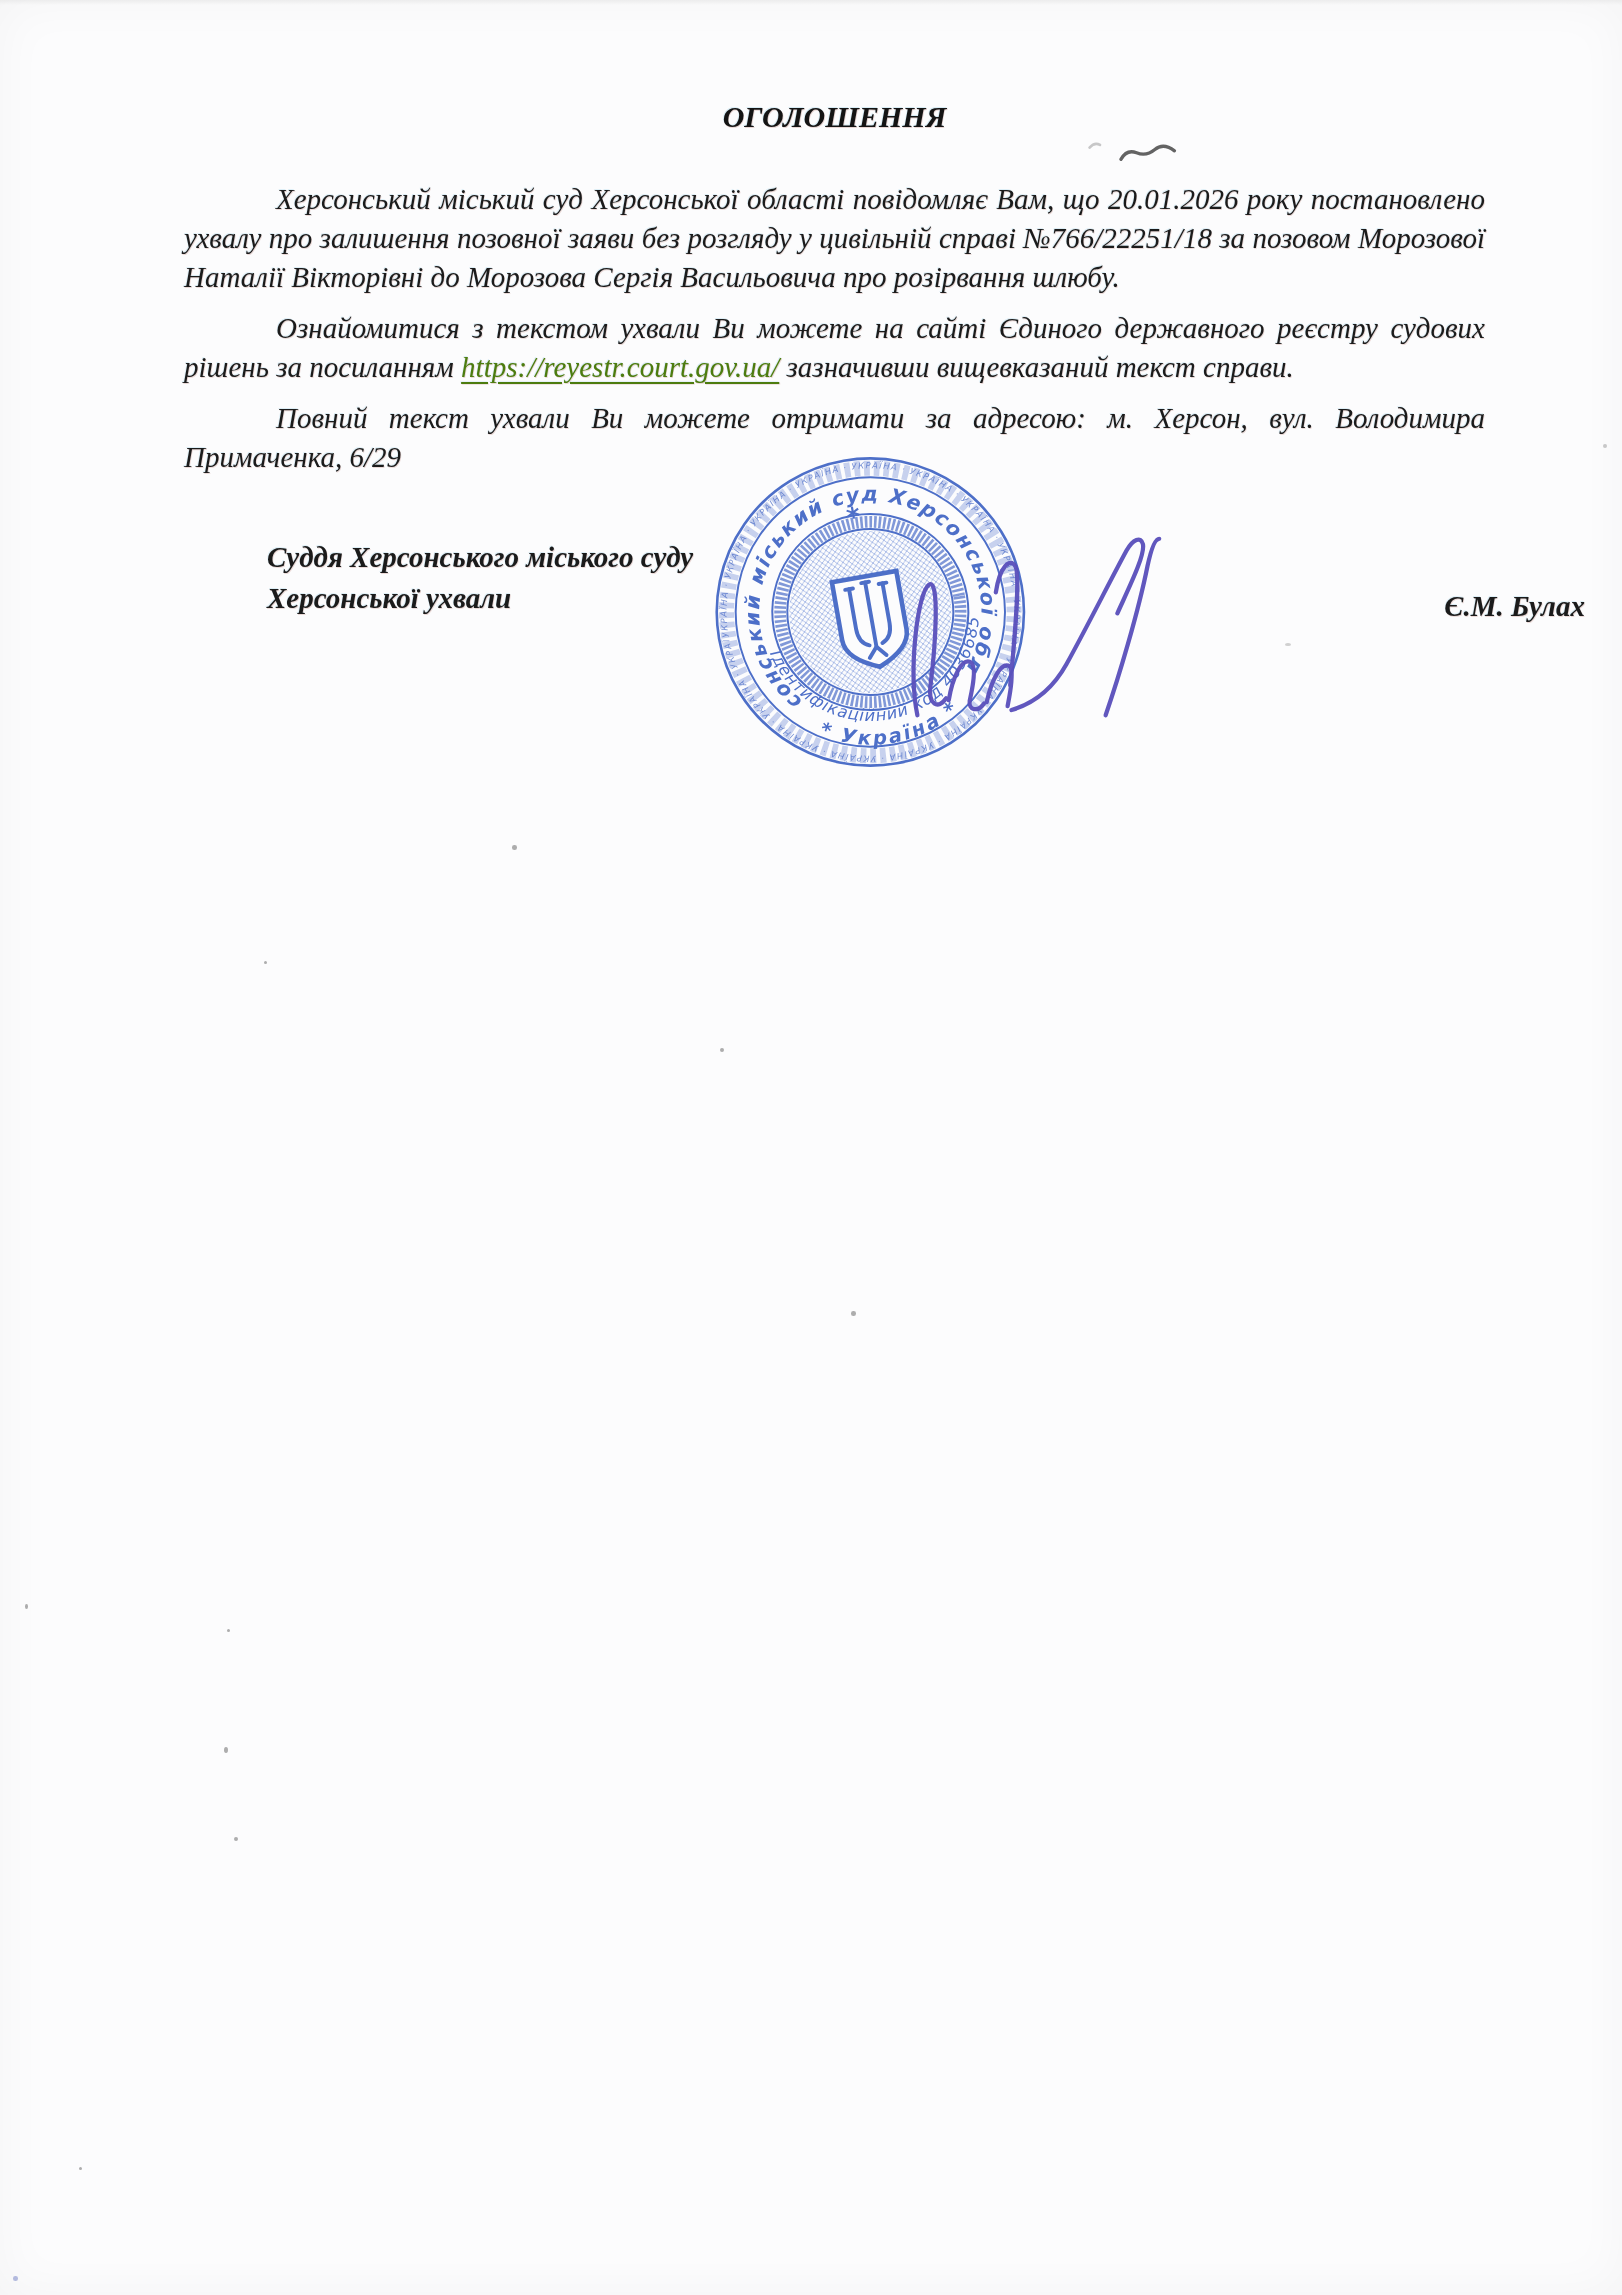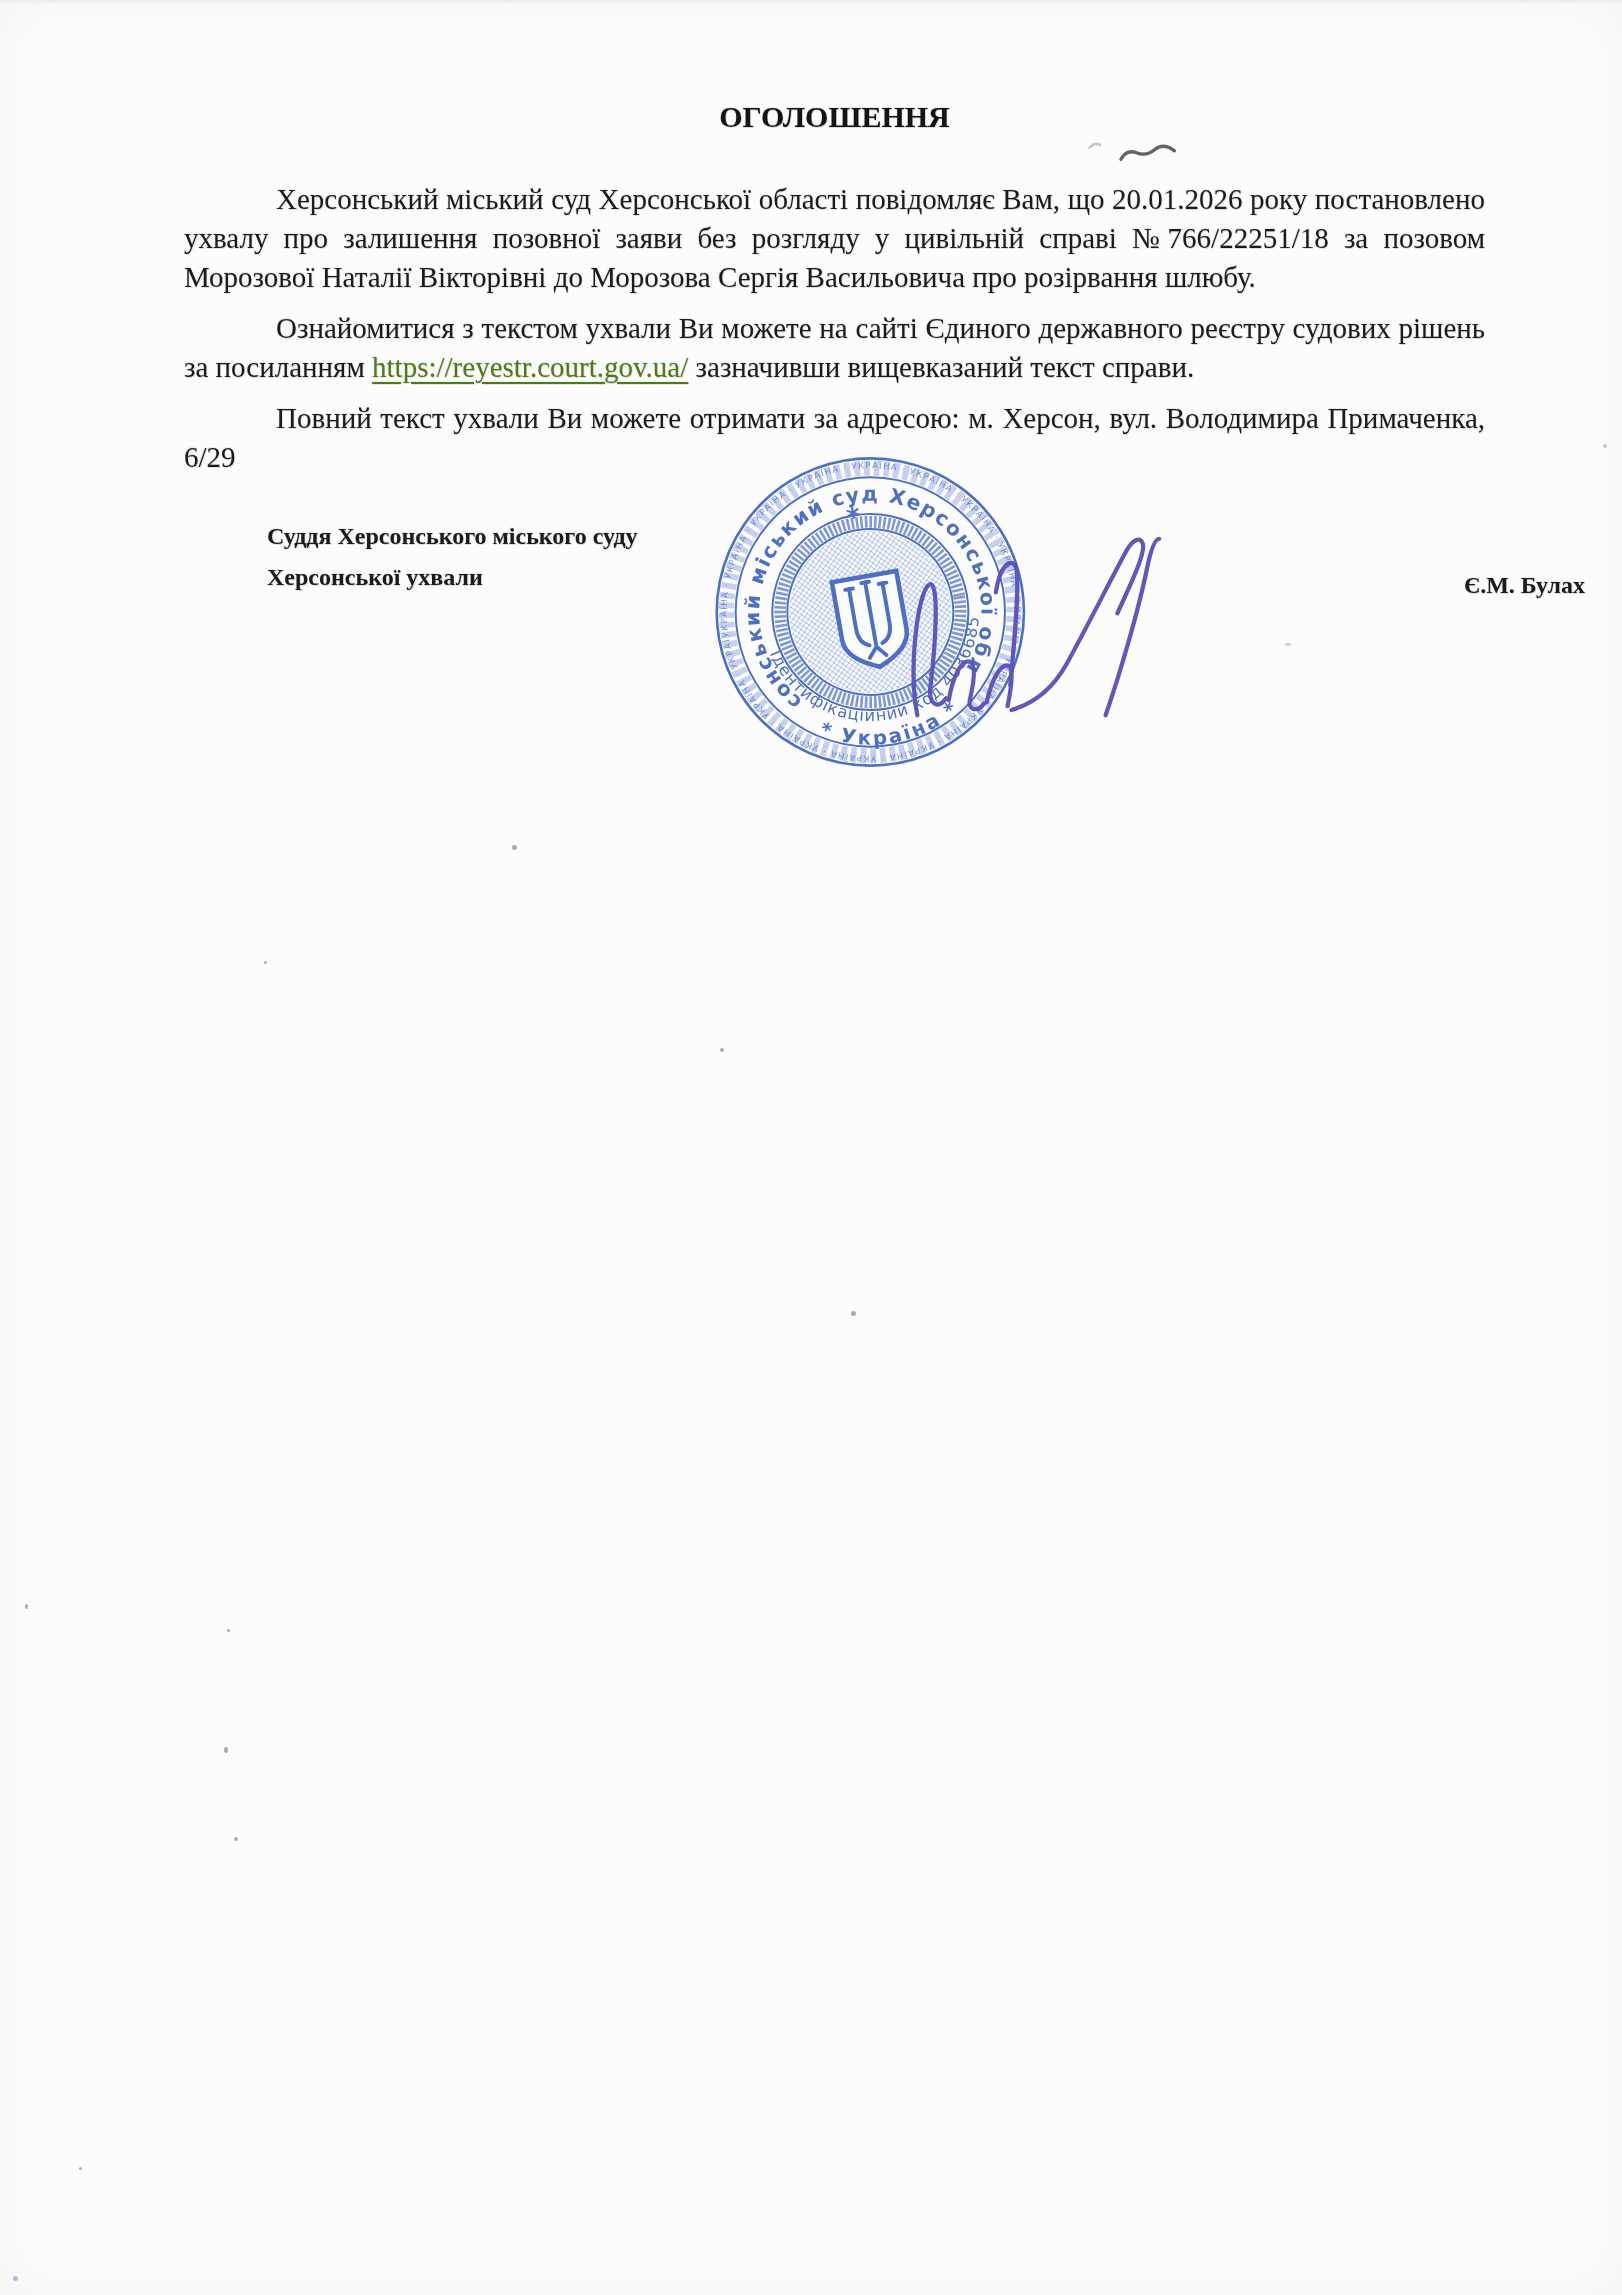--- a/index.html
+++ b/index.html
@@ -4,31 +4,32 @@
 <style>
   html,body{margin:0;padding:0;}
   .page{
     position:relative;
     width:1623px;height:2295px;
     background:#fcfcfd;
     overflow:hidden;
     font-family:"Liberation Serif","DejaVu Serif",serif;
     color:#1b1b1b;
     box-shadow:inset 0 0 52px rgba(0,0,0,0.035);
+    font-style:italic;
   }
   .edge-top{position:absolute;top:0;left:0;right:0;height:5.2px;
     background:linear-gradient(#dedede,rgba(255,255,255,0));opacity:.45;}
   .text-col{position:absolute;left:172px;top:96px;width:1325px;}
   .title-block{text-align:center;font-weight:bold;font-size:30px;line-height:42px;color:#141414;
     text-shadow:0.7px 0.7px 0 rgba(140,40,20,.18), -0.7px -0.7px 0 rgba(0,140,200,.14);}
   .body-block{margin-top:42px;}
   .para{margin:12px;font-size:29px;line-height:39px;text-align:justify;text-indent:92px;
     text-shadow:0.7px 0.7px 0 rgba(140,40,20,.16), -0.7px -0.7px 0 rgba(0,140,200,.12);}
   .doc-link{text-decoration:underline;text-decoration-thickness:2px;text-underline-offset:5.2px;color:#4d7c0f;}
-  .sig-block{margin-top:39px;font-weight:bold;font-size:24px;line-height:41px;padding-left:95px;
+  .sig-block{margin-top:60px;font-weight:bold;font-size:29px;line-height:41px;padding-left:95px;
     text-shadow:0.7px 0.7px 0 rgba(140,40,20,.16), -0.7px -0.7px 0 rgba(0,140,200,.12);}
   .sig-line2{position:relative;}
   .sig-name{position:absolute;right:-88px;top:8px;}
   .stamp-svg{position:absolute;left:687px;top:429px;mix-blend-mode:multiply;}
   .stamp-texts{font-family:"DejaVu Sans","Liberation Sans",sans-serif;}
   .ring-main{font-size:31px;letter-spacing:2.5px;font-weight:bold;}
   .ring-bottom{font-size:30px;letter-spacing:4px;font-weight:bold;}
   .ring-code{font-size:25px;letter-spacing:1.5px;}
   .ring-micro{font-size:13px;letter-spacing:2px;opacity:.75;}
   .ring-star{font-size:40px;font-weight:bold;}

